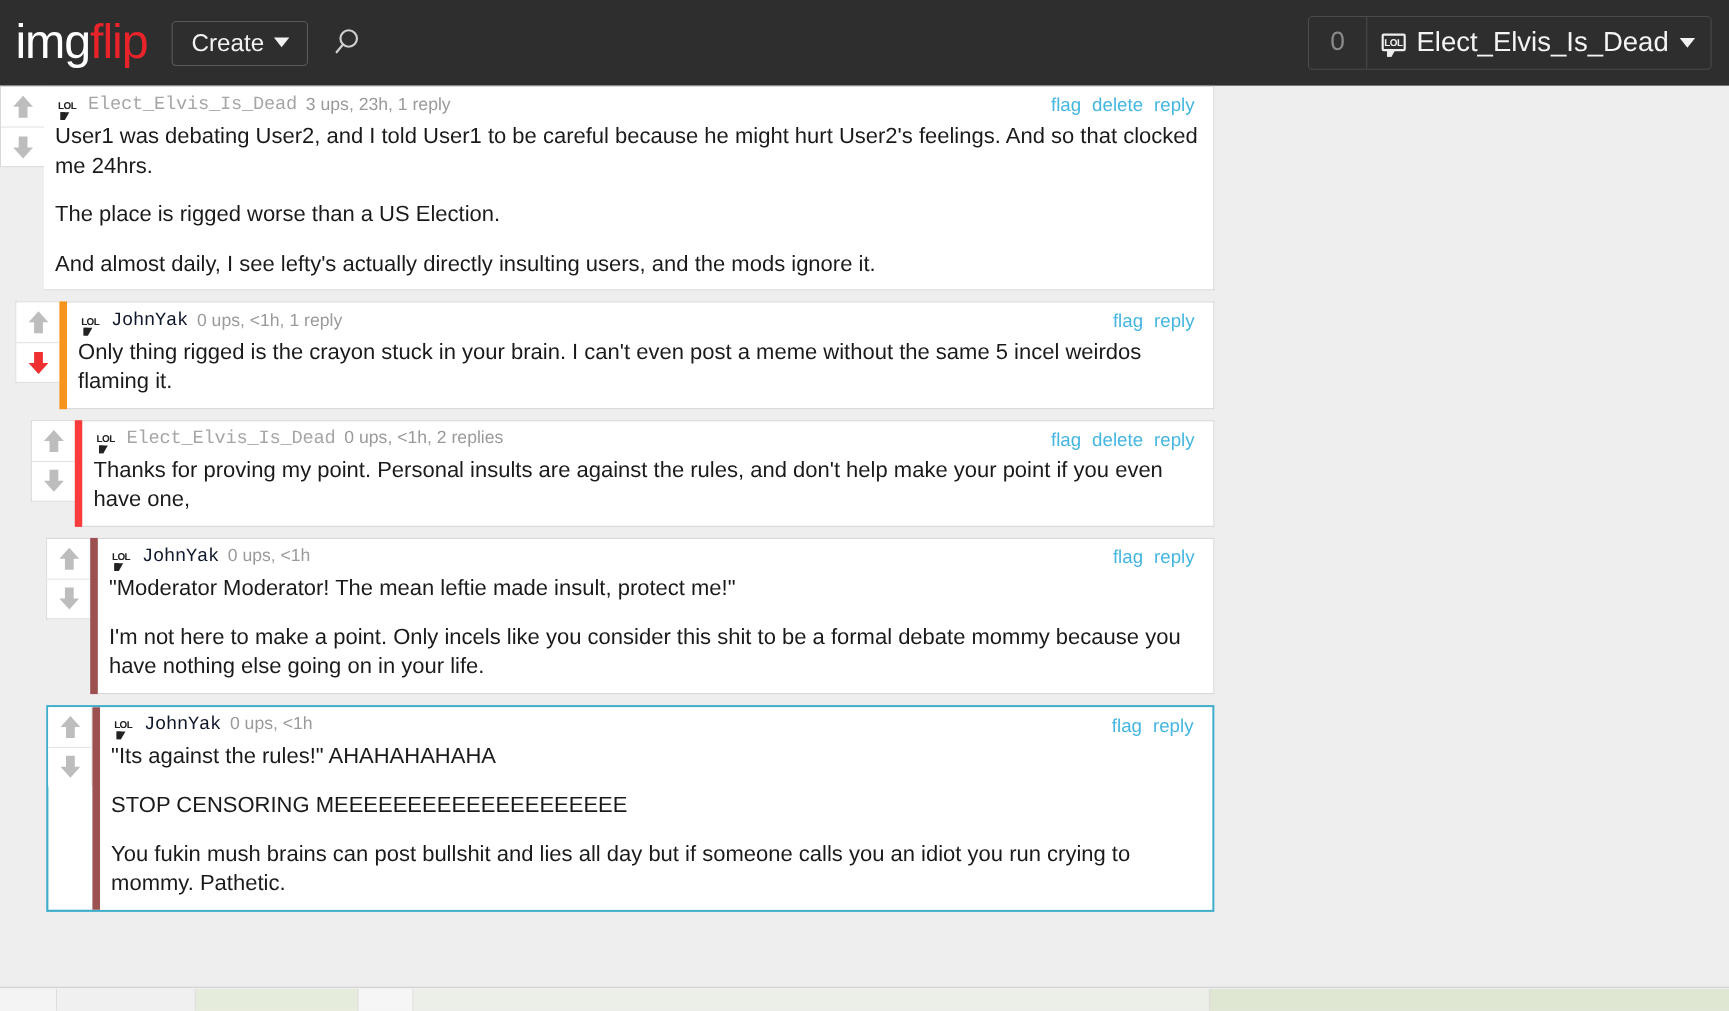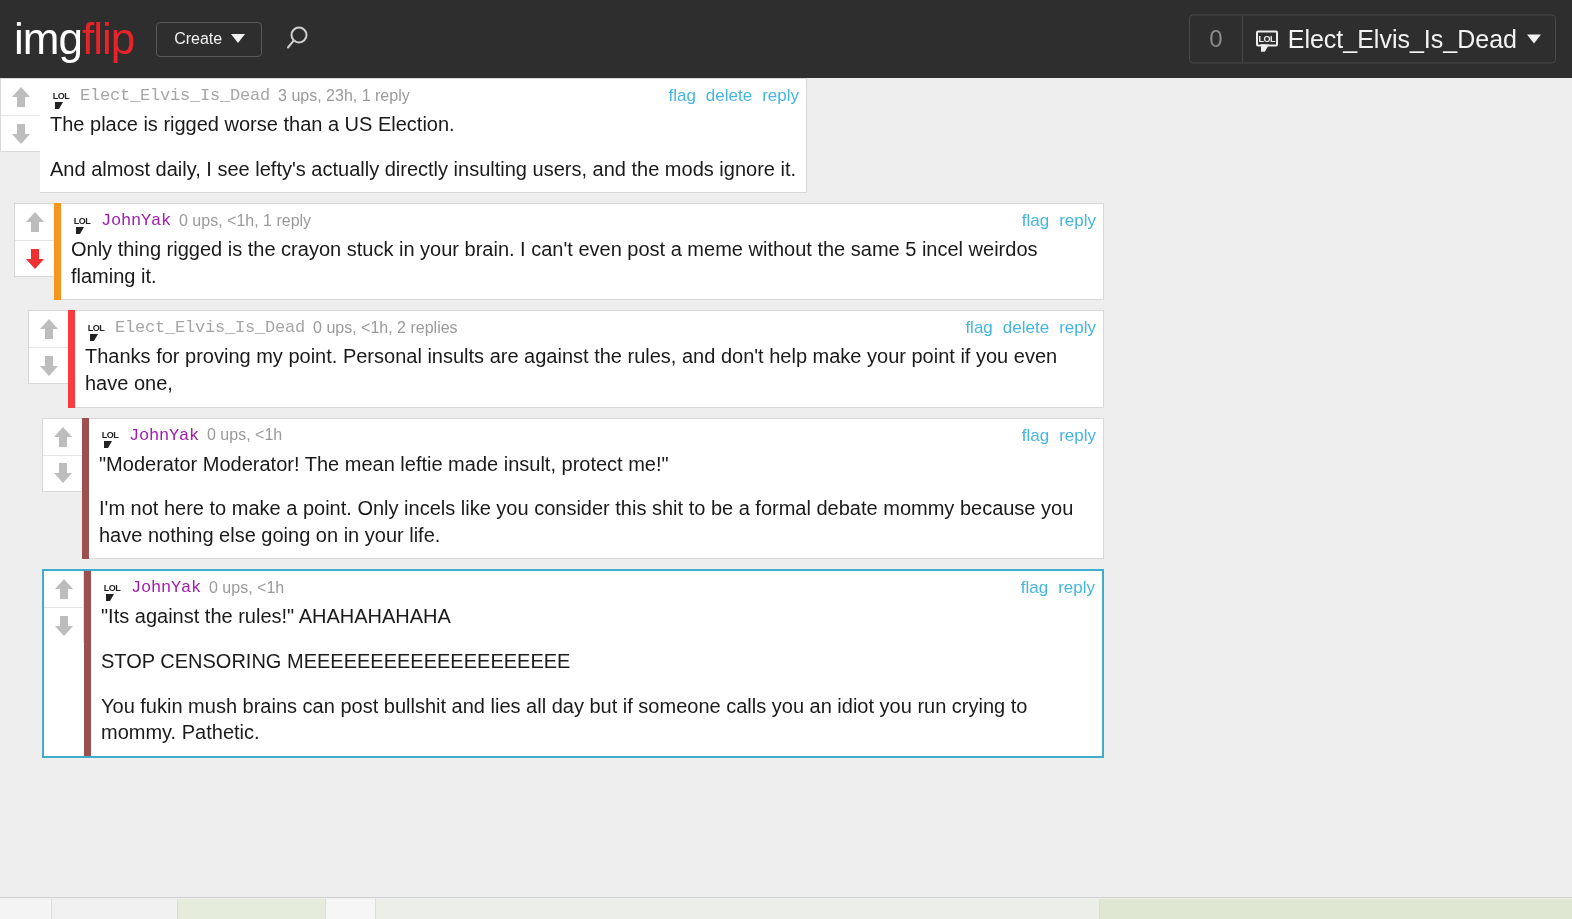--- a/index.html
+++ b/index.html
@@ -31,21 +31,21 @@
     user-select: none;
     text-align: center;
   }
   .logo .img { color: #ffffff; }
   .logo .flip { color: #e8232a; }
 
   .create-btn {
     border: 1px solid #5a5a5a;
     border-radius: 4px;
     color: #f2f2f2;
-    font-size: 16px;
+    font-size: 22px;
     padding: 8px 16px 9px 17px;
     display: flex;
     align-items: center;
     gap: 9px;
     background: transparent;
     cursor: pointer;
     line-height: 1;
   }
   .caret-down {
     width: 0; height: 0;
@@ -195,29 +195,29 @@
     gap: 8px;
     position: relative;
   }
   .cmt-author {
     font-size: 17px;
     font-family: "Liberation Mono", monospace;
     letter-spacing: -0.2px;
     white-space: nowrap;
   }
   .cmt-author.grey { color: #a6a6a6; }
-  .cmt-author.green { color: #a21caf; }
+  .cmt-author.green { color: #0f172a; }
   .cmt-meta {
     font-size: 16px;
     color: #9a9a9a;
     white-space: nowrap;
   }
   .cmt-actions {
     position: absolute;
-    right: 7px;
+    right: 17px;
     top: 7px;
     display: flex;
     gap: 10px;
     align-items: flex-end;
   }
   .cmt-actions a {
     color: #45b6e0;
     font-size: 17px;
     text-decoration: none;
     cursor: pointer;
@@ -326,20 +326,21 @@
                 </span>
           <span class="cmt-author grey">Elect_Elvis_Is_Dead</span>
           <span class="cmt-meta">3 ups, 23h, 1 reply</span>
           <span class="cmt-actions">
             <a>flag</a>
             <a class="del-link">delete</a>
             <a>reply</a>
           </span>
         </div>
         <div class="cmt-text">
+                <p>User1 was debating User2, and I told User1 to be careful because he might hurt User2's feelings. And so that clocked me 24hrs.</p>
                 <p>The place is rigged worse than a US Election.</p>
                 <p>And almost daily, I see lefty's actually directly insulting users, and the mods ignore it.</p>
               </div>
       </div>
     </div>
   </div>
 
   <div class="indent" style="padding-left: 14px;">
     <div class="comment-row">
       <div class="votes">

